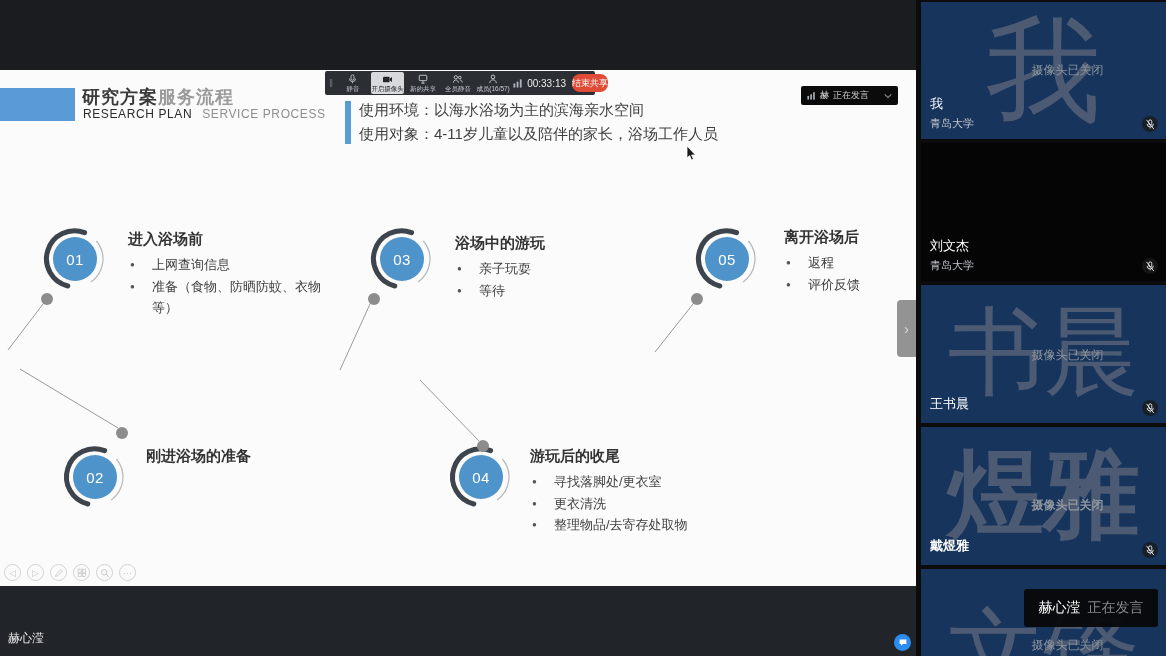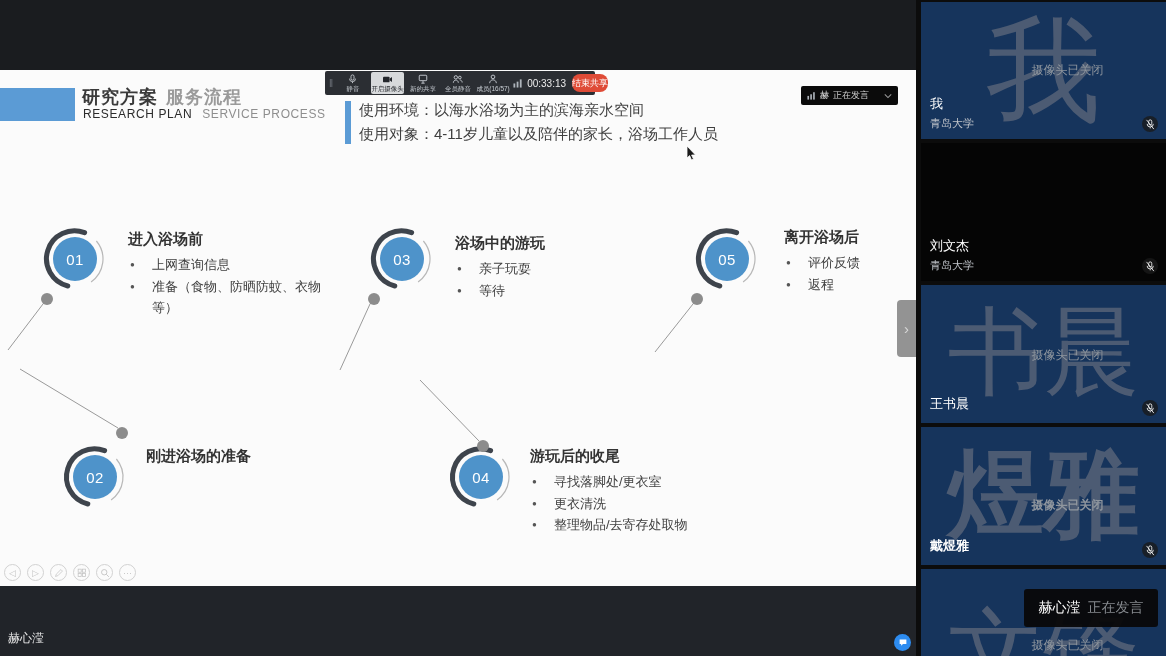--- a/index.html
+++ b/index.html
@@ -9,21 +9,21 @@
   .abs { position:absolute; }
 
   
   .main-top { left:0; top:0; width:916px; height:70px; background:#1a1c1f; }
   .slide { left:0; top:70px; width:916px; height:516px; background:#fbfbfb; }
   .main-bottom { left:0; top:586px; width:916px; height:70px; background:#212429; }
 
   
   .title-block-bar { left:0; top:18px; width:75px; height:33px; background:#5b9bd5; }
   .title-cn { left:82px; top:15px; font-size:18px; color:#3a3a3a; font-weight:bold; letter-spacing:1px; }
-  .title-cn .sub { color:#9a9a9a; font-weight:bold; margin-left:8px; }
+  .title-cn .sub { color:#9a9a9a; font-weight:bold; margin-left:0; }
   .title-en { left:83px; top:37px; font-size:12px; color:#2b2b2b; letter-spacing:0.6px; }
   .title-en .sub { color:#8e8e8e; margin-left:10px; }
 
   
   .intro-bar { left:345px; top:31px; width:6px; height:43px; background:#5b9bd5; }
   .intro-line1 { left:359px; top:31px; font-size:15px; color:#3f3f3f; }
   .intro-line2 { left:359px; top:55px; font-size:15px; color:#3f3f3f; }
 
   
   .timeline-svg { left:0; top:0; width:916px; height:516px; }
@@ -162,22 +162,22 @@
       <ul>
         <li>亲子玩耍</li>
         <li>等待</li>
       </ul>
     </div>
 
     <div class="abs node" style="left:705px; top:167px;">05</div>
     <div class="abs step-body" style="left:784px; top:158px; width:180px;">
       <h3>离开浴场后</h3>
       <ul>
+        <li>返程</li>
         <li>评价反馈</li>
-        <li>返程</li>
       </ul>
     </div>
 
     <div class="abs node" style="left:73px; top:385px;">02</div>
     <div class="abs step-body" style="left:146px; top:377px; width:262px;">
       <h3>刚进浴场的准备</h3>
     </div>
 
     <div class="abs node" style="left:459px; top:385px;">04</div>
     <div class="abs step-body" style="left:530px; top:377px; width:250px;">

